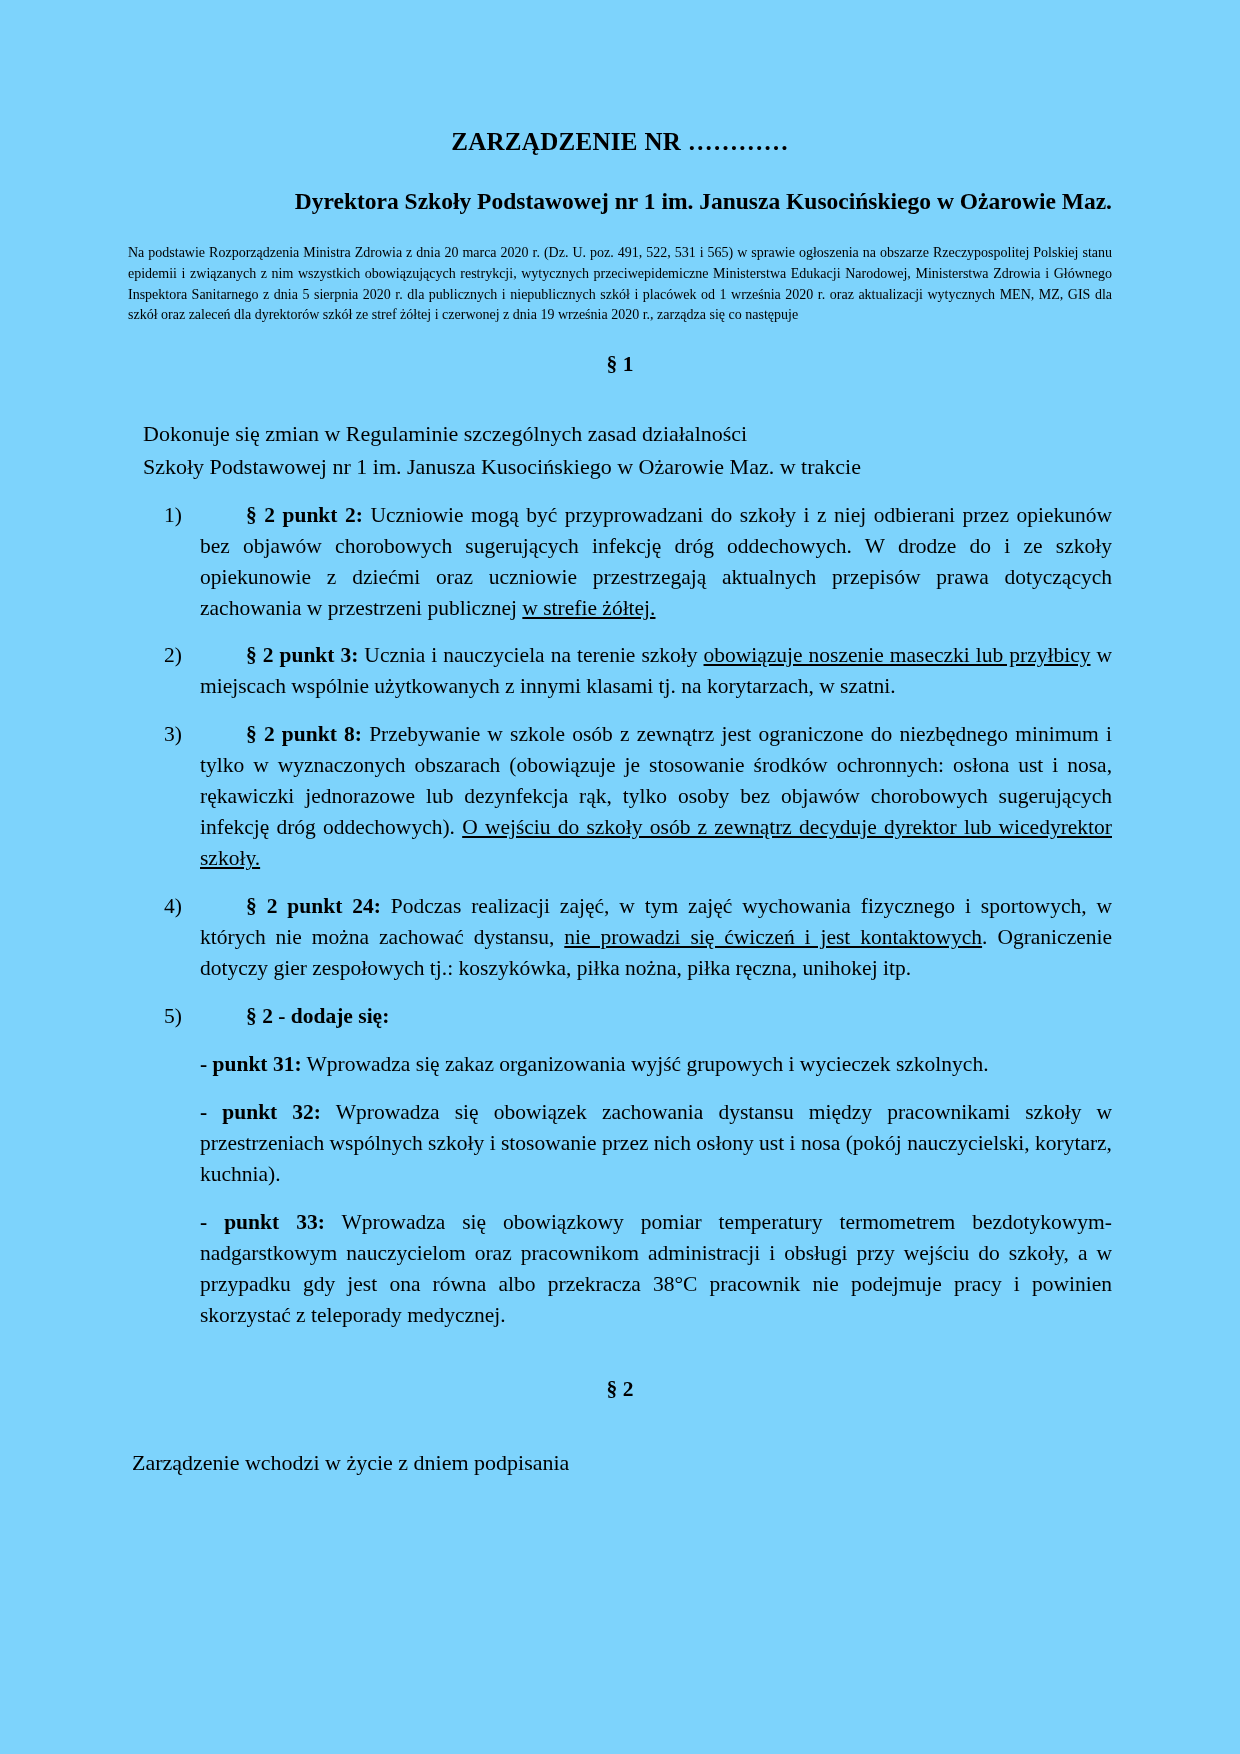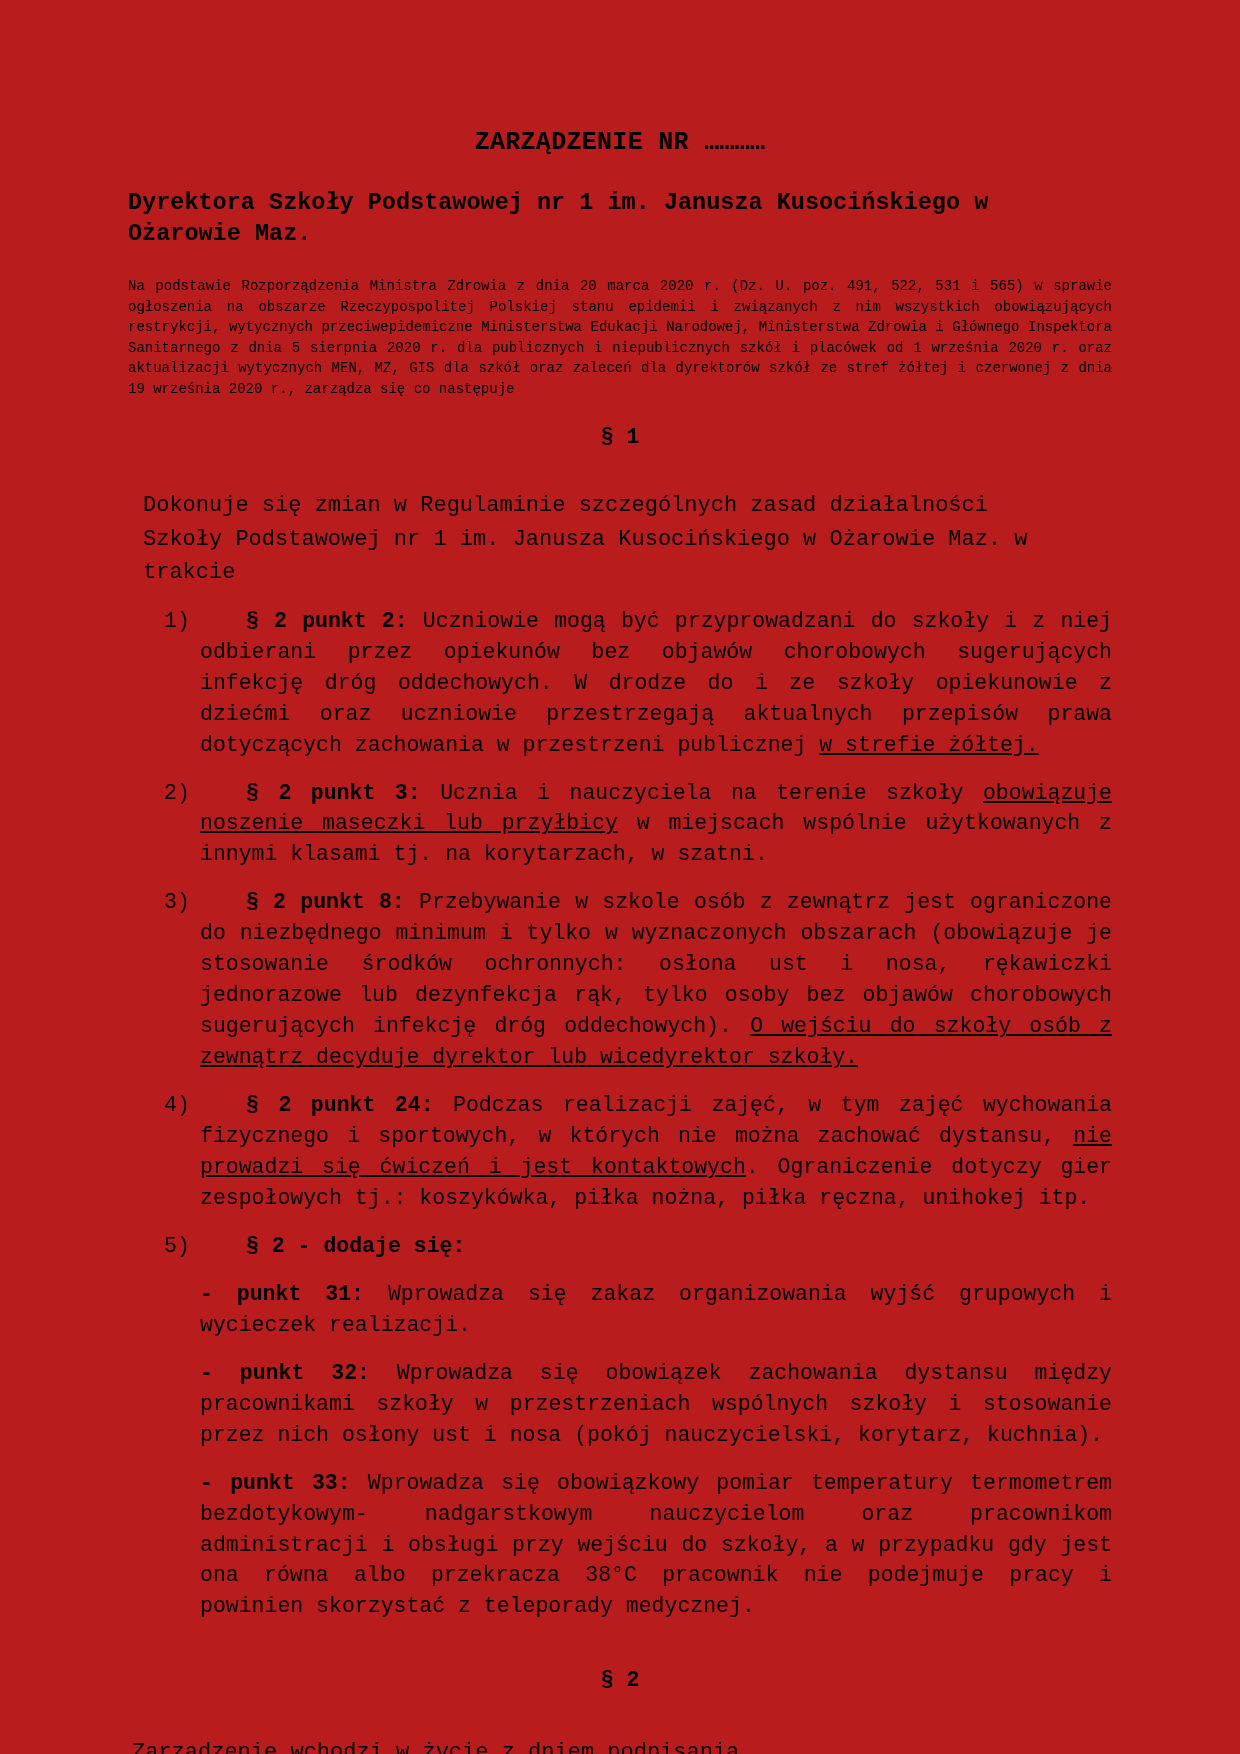--- a/index.html
+++ b/index.html
@@ -5,38 +5,38 @@
   html, body {
     margin: 0;
     padding: 0;
     background: #ffffff;
   }
   .page {
     position: relative;
     width: 1240px;
     height: 1754px;
     margin: 0 auto;
-    background: #b91c1c;
+    background: #7dd3fc;
     box-sizing: border-box;
     padding: 128px 128px 120px 128px;
-    font-family: Liberation Mono, monospace;
+    font-family: Liberation Serif, serif;
     color: #000000;
     overflow: hidden;
   }
 
   .doc-title {
     text-align: center;
     font-weight: bold;
     font-size: 25px;
     letter-spacing: 0.3px;
     margin: 0 0 30px 0;
   }
 
   .doc-subtitle {
-    text-align: left;
+    text-align: right;
     font-weight: bold;
     font-size: 23.5px;
     line-height: 1.34;
     margin: 0 0 26px 0;
   }
   .doc-subtitle .line2 { display: block; }
 
   .preamble {
     text-align: justify;
     text-justify: inter-word;
@@ -156,21 +156,21 @@
     </li>
 
     <li>
       <span class="marker">5)</span>
       <span class="lead">§ 2  - dodaje się:</span>
     </li>
 
   </ol>
 
   <div class="sub-point">
-    <span class="dash-lead">-  punkt 31:</span><span> Wprowadza się zakaz organizowania wyjść grupowych i wycieczek realizacji.</span>
+    <span class="dash-lead">-  punkt 31:</span><span> Wprowadza się zakaz organizowania wyjść grupowych i wycieczek szkolnych.</span>
   </div>
 
   <div class="sub-point">
     <span class="dash-lead">-   punkt 32:</span><span> Wprowadza się obowiązek zachowania dystansu między pracownikami szkoły w przestrzeniach wspólnych szkoły i stosowanie przez nich osłony ust i nosa (pokój nauczycielski, korytarz, kuchnia).</span>
   </div>
 
   <div class="sub-point">
     <span class="dash-lead">-     punkt 33:</span><span> Wprowadza się obowiązkowy pomiar temperatury termometrem bezdotykowym- nadgarstkowym nauczycielom oraz pracownikom administracji i obsługi przy wejściu do szkoły, a w przypadku gdy jest ona równa albo przekracza 38°C pracownik nie podejmuje pracy i powinien skorzystać z teleporady medycznej.</span>
   </div>
 

